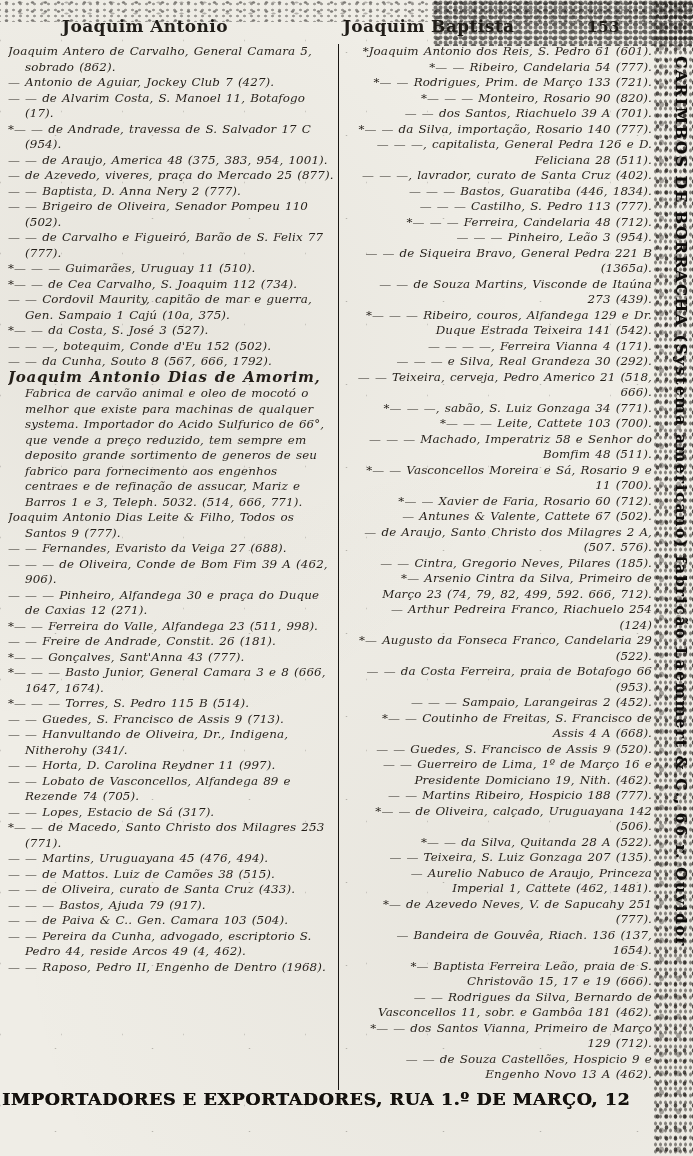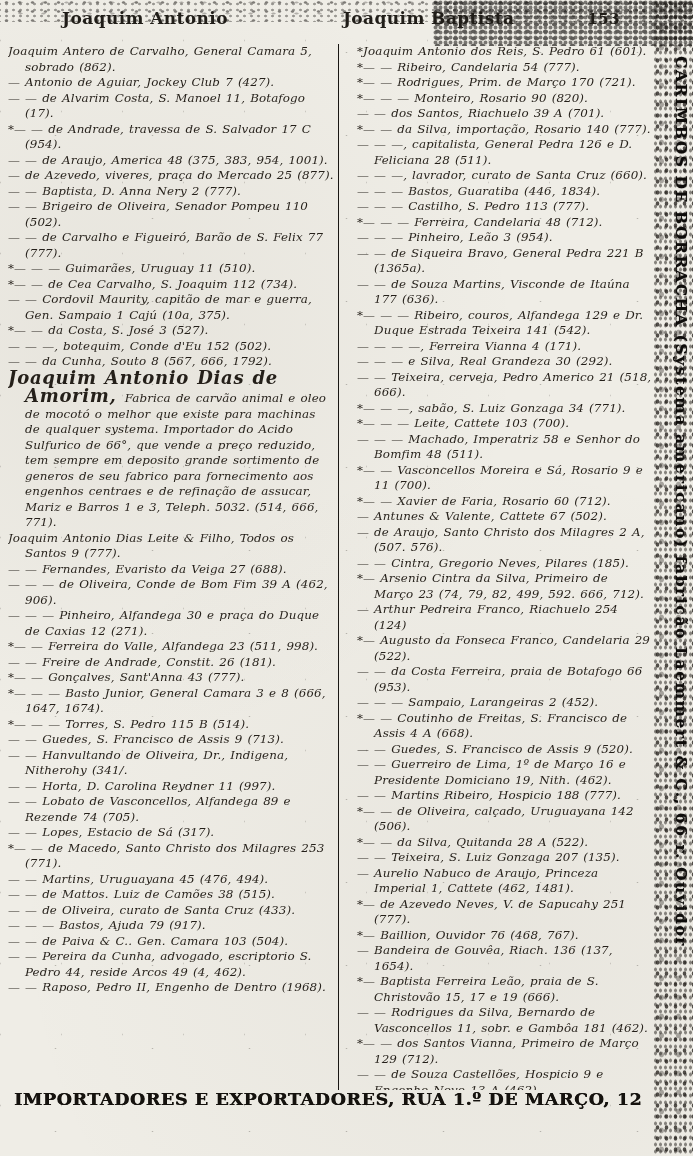--- a/index.html
+++ b/index.html
@@ -34,60 +34,60 @@
   }
   .noise-top-right{
     position:absolute;top:0;right:0;width:260px;height:46px;
     background-image:
       radial-gradient(rgba(10,8,6,.95) 2px, transparent 3px),
       radial-gradient(rgba(10,8,6,.8) 1.4px, transparent 2.4px);
     background-size:9px 7px,5px 5px;
     opacity:.65;filter:blur(.4px);
   }
   .header{
-    position:absolute;top:8px;left:0;width:660px;height:28px;
+    position:absolute;top:16px;left:0;width:660px;height:28px;
     display:flex;align-items:baseline;
     font-weight:bold;font-size:17px;letter-spacing:.4px;
   }
   .header .h-left{margin-left:62px;}
   .header .h-right{margin-left:115px;}
   .header .h-page{margin-left:73px;font-size:15px;}
   .content{
     position:absolute;top:44px;left:8px;width:644px;height:1046px;
     display:flex;overflow:hidden;font-style:italic;
   }
   .col{overflow:hidden;}
   .col-left{width:336px;padding-right:4px;}
-  .col-right{width:304px;border-left:1.6px solid #191613;padding-left:18px;}
+  .col-right{width:304px;border-left:1.6px solid #191613;padding-left:18px;text-align:right;}
   .entry{
     margin:0;font-size:11.9px;line-height:15.5px;
     padding-left:17px;text-indent:-17px;
     letter-spacing:.1px;word-spacing:1.2px;
     color:#241f19;
   }
-  .entry b{font-size:18px;letter-spacing:.7px;}
+  .entry b{font-size:15px;letter-spacing:.7px;}
   .margin-strip{
     position:absolute;top:0;right:0;width:40px;height:1156px;
     background-image:
       radial-gradient(rgba(20,16,12,.75) 1.3px, transparent 2.2px),
       radial-gradient(rgba(20,16,12,.5) 1px, transparent 1.8px),
       radial-gradient(rgba(20,16,12,.35) 2px, transparent 3px);
     background-size:9px 11px,5px 7px,17px 19px;
     opacity:.95;
   }
   .margin-text{
     position:absolute;top:0;right:2px;height:1156px;width:26px;
     writing-mode:vertical-rl;
     font-weight:bold;font-size:15.5px;letter-spacing:1.6px;
     padding-top:56px;box-sizing:border-box;
     color:#0e0c0a;white-space:nowrap;
     text-shadow:0 0 1px rgba(14,12,10,.6);
   }
   .footer{
-    position:absolute;top:1089px;left:14px;width:676px;
+    position:absolute;top:1089px;left:2px;width:676px;
     font-weight:bold;font-size:17.5px;letter-spacing:.6px;
     color:#15120e;white-space:nowrap;
     text-shadow:.4px 0 0 #15120e;
   }
 </style>
 </head>
 <body>
 
 <div class="noise-top"></div>
 <div class="noise-top-right"></div>
@@ -138,32 +138,32 @@
         <p class="entry">— — — Bastos, Ajuda 79 (917).</p>
         <p class="entry">— — de Paiva &amp; C.. Gen. Camara 103 (504).</p>
         <p class="entry">— — Pereira da Cunha, advogado, escriptorio S. Pedro 44, reside Arcos 49 (4, 462).</p>
         <p class="entry">— — Raposo, Pedro II, Engenho de Dentro (1968).</p>
       </div>
   </div>
   <div class="col col-right">
     <div>
         <p class="entry">*Joaquim Antonio dos Reis, S. Pedro 61 (601).</p>
         <p class="entry">*— — Ribeiro, Candelaria 54 (777).</p>
-        <p class="entry">*— — Rodrigues, Prim. de Março 170 (721).</p>
+        <p class="entry">*— — Rodrigues, Prim. de Março 133 (721).</p>
         <p class="entry">*— — — Monteiro, Rosario 90 (820).</p>
         <p class="entry">— — dos Santos, Riachuelo 39 A (701).</p>
         <p class="entry">*— — da Silva, importação, Rosario 140 (777).</p>
         <p class="entry">— — —, capitalista, General Pedra 126 e D. Feliciana 28 (511).</p>
-        <p class="entry">— — —, lavrador, curato de Santa Cruz (660).</p>
+        <p class="entry">— — —, lavrador, curato de Santa Cruz (402).</p>
         <p class="entry">— — — Bastos, Guaratiba (446, 1834).</p>
         <p class="entry">— — — Castilho, S. Pedro 113 (777).</p>
         <p class="entry">*— — — Ferreira, Candelaria 48 (712).</p>
         <p class="entry">— — — Pinheiro, Leão 3 (954).</p>
         <p class="entry">— — de Siqueira Bravo, General Pedra 221 B (1365a).</p>
-        <p class="entry">— — de Souza Martins, Visconde de Itaúna 177 (636).</p>
+        <p class="entry">— — de Souza Martins, Visconde de Itaúna 273 (439).</p>
         <p class="entry">*— — — Ribeiro, couros, Alfandega 129 e Dr. Duque Estrada Teixeira 141 (542).</p>
         <p class="entry">— — — —, Ferreira Vianna 4 (171).</p>
         <p class="entry">— — — e Silva, Real Grandeza 30 (292).</p>
         <p class="entry">— — Teixeira, cerveja, Pedro Americo 21 (518, 666).</p>
         <p class="entry">*— — —, sabão, S. Luiz Gonzaga 34 (771).</p>
         <p class="entry">*— — — Leite, Cattete 103 (700).</p>
         <p class="entry">— — — Machado, Imperatriz 58 e Senhor do Bomfim 48 (511).</p>
         <p class="entry">*— — Vasconcellos Moreira e Sá, Rosario 9 e 11 (700).</p>
         <p class="entry">*— — Xavier de Faria, Rosario 60 (712).</p>
         <p class="entry">— Antunes &amp; Valente, Cattete 67 (502).</p>
@@ -176,21 +176,20 @@
         <p class="entry">— — — Sampaio, Larangeiras 2 (452).</p>
         <p class="entry">*— — Coutinho de Freitas, S. Francisco de Assis 4 A (668).</p>
         <p class="entry">— — Guedes, S. Francisco de Assis 9 (520).</p>
         <p class="entry">— — Guerreiro de Lima, 1º de Março 16 e Presidente Domiciano 19, Nith. (462).</p>
         <p class="entry">— — Martins Ribeiro, Hospicio 188 (777).</p>
         <p class="entry">*— — de Oliveira, calçado, Uruguayana 142 (506).</p>
         <p class="entry">*— — da Silva, Quitanda 28 A (522).</p>
         <p class="entry">— — Teixeira, S. Luiz Gonzaga 207 (135).</p>
         <p class="entry">— Aurelio Nabuco de Araujo, Princeza Imperial 1, Cattete (462, 1481).</p>
         <p class="entry">*— de Azevedo Neves, V. de Sapucahy 251 (777).</p>
-        <p class="entry">*— Baillion, Ouvidor 76 (468, 767).</p>
         <p class="entry">— Bandeira de Gouvêa, Riach. 136 (137, 1654).</p>
         <p class="entry">*— Baptista Ferreira Leão, praia de S. Christovão 15, 17 e 19 (666).</p>
         <p class="entry">— — Rodrigues da Silva, Bernardo de Vasconcellos 11, sobr. e Gambôa 181 (462).</p>
         <p class="entry">*— — dos Santos Vianna, Primeiro de Março 129 (712).</p>
         <p class="entry">— — de Souza Castellões, Hospicio 9 e Engenho Novo 13 A (462).</p>
       </div>
   </div>
 </div>
 
 <div class="margin-strip"></div>

